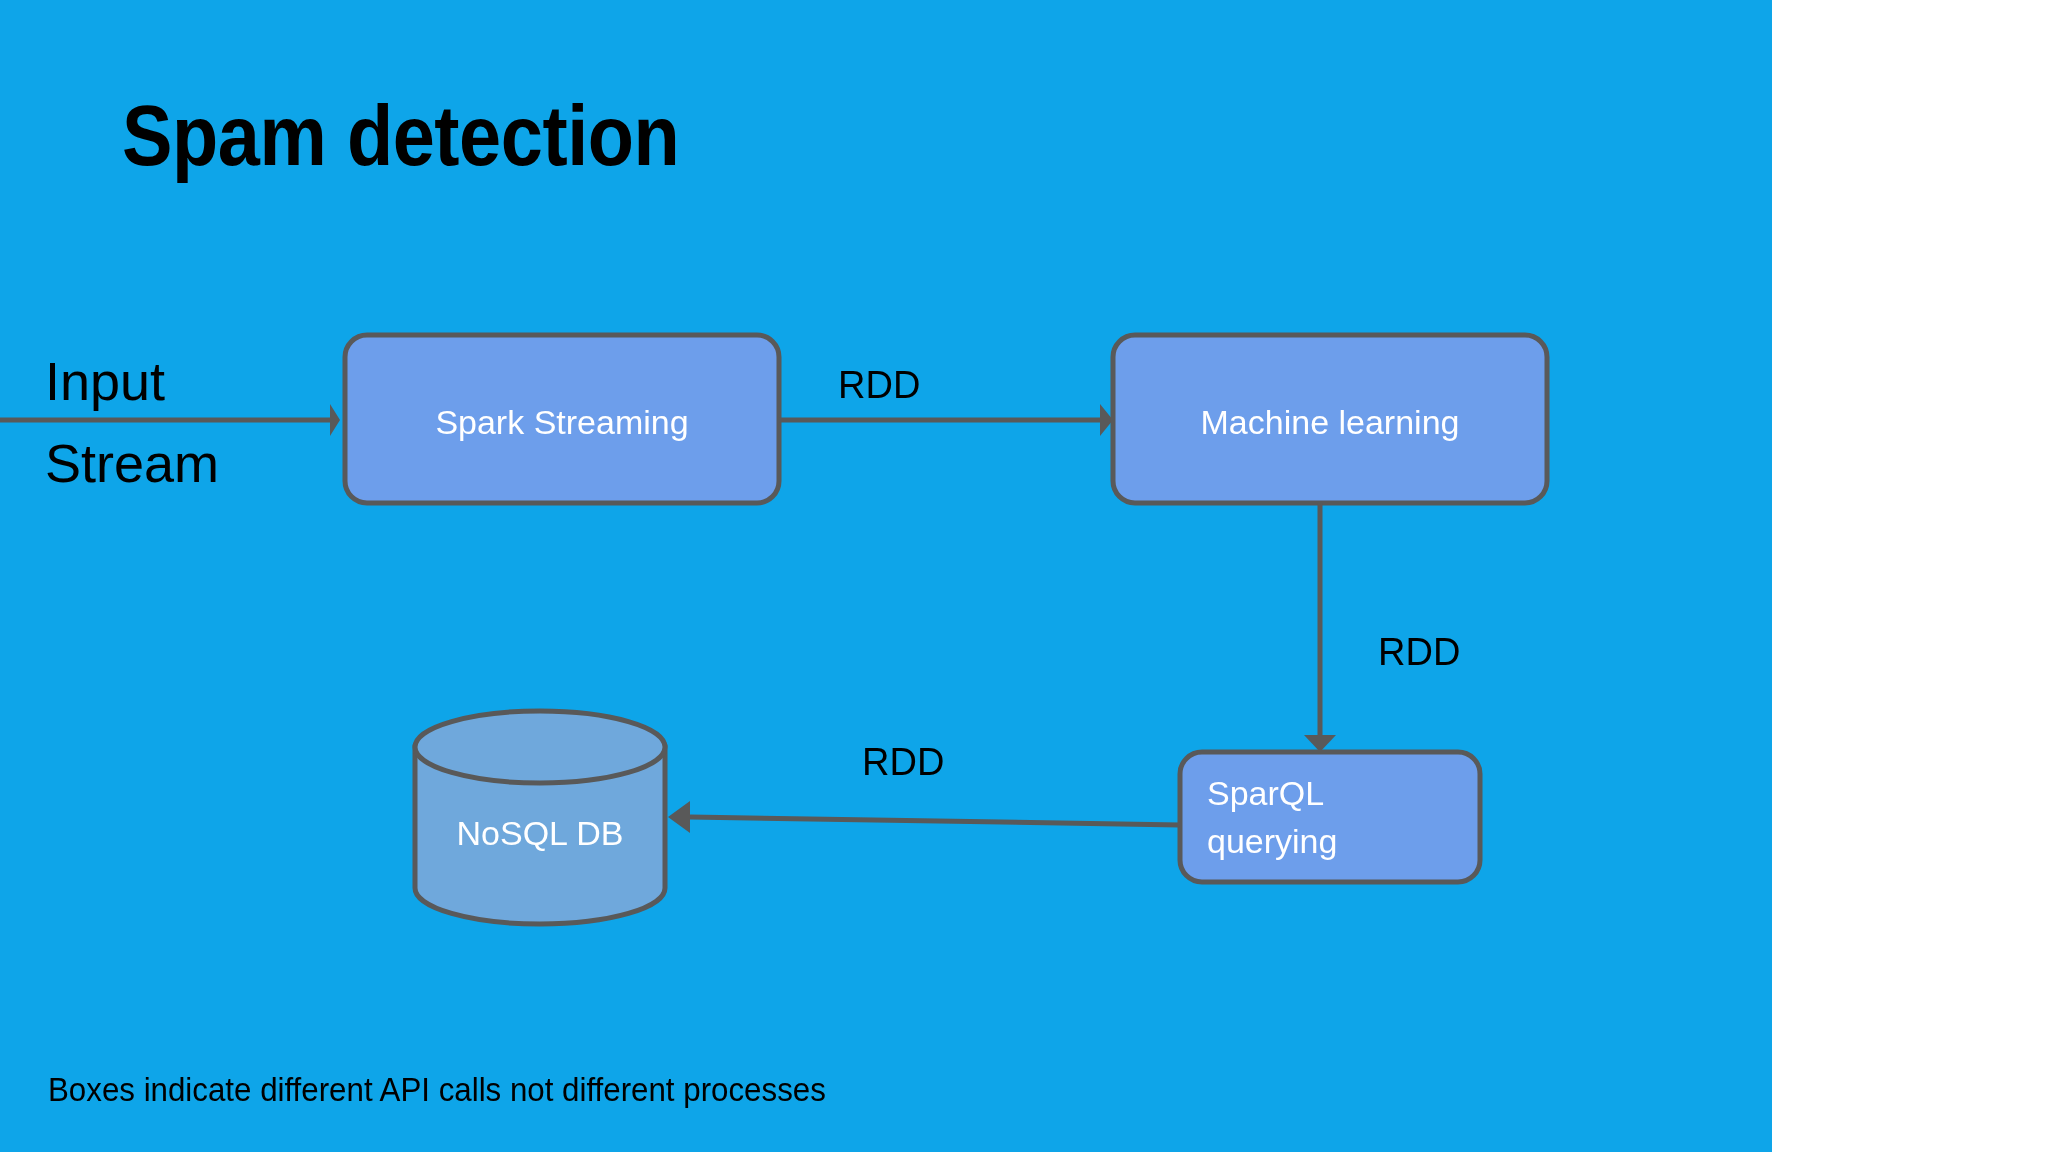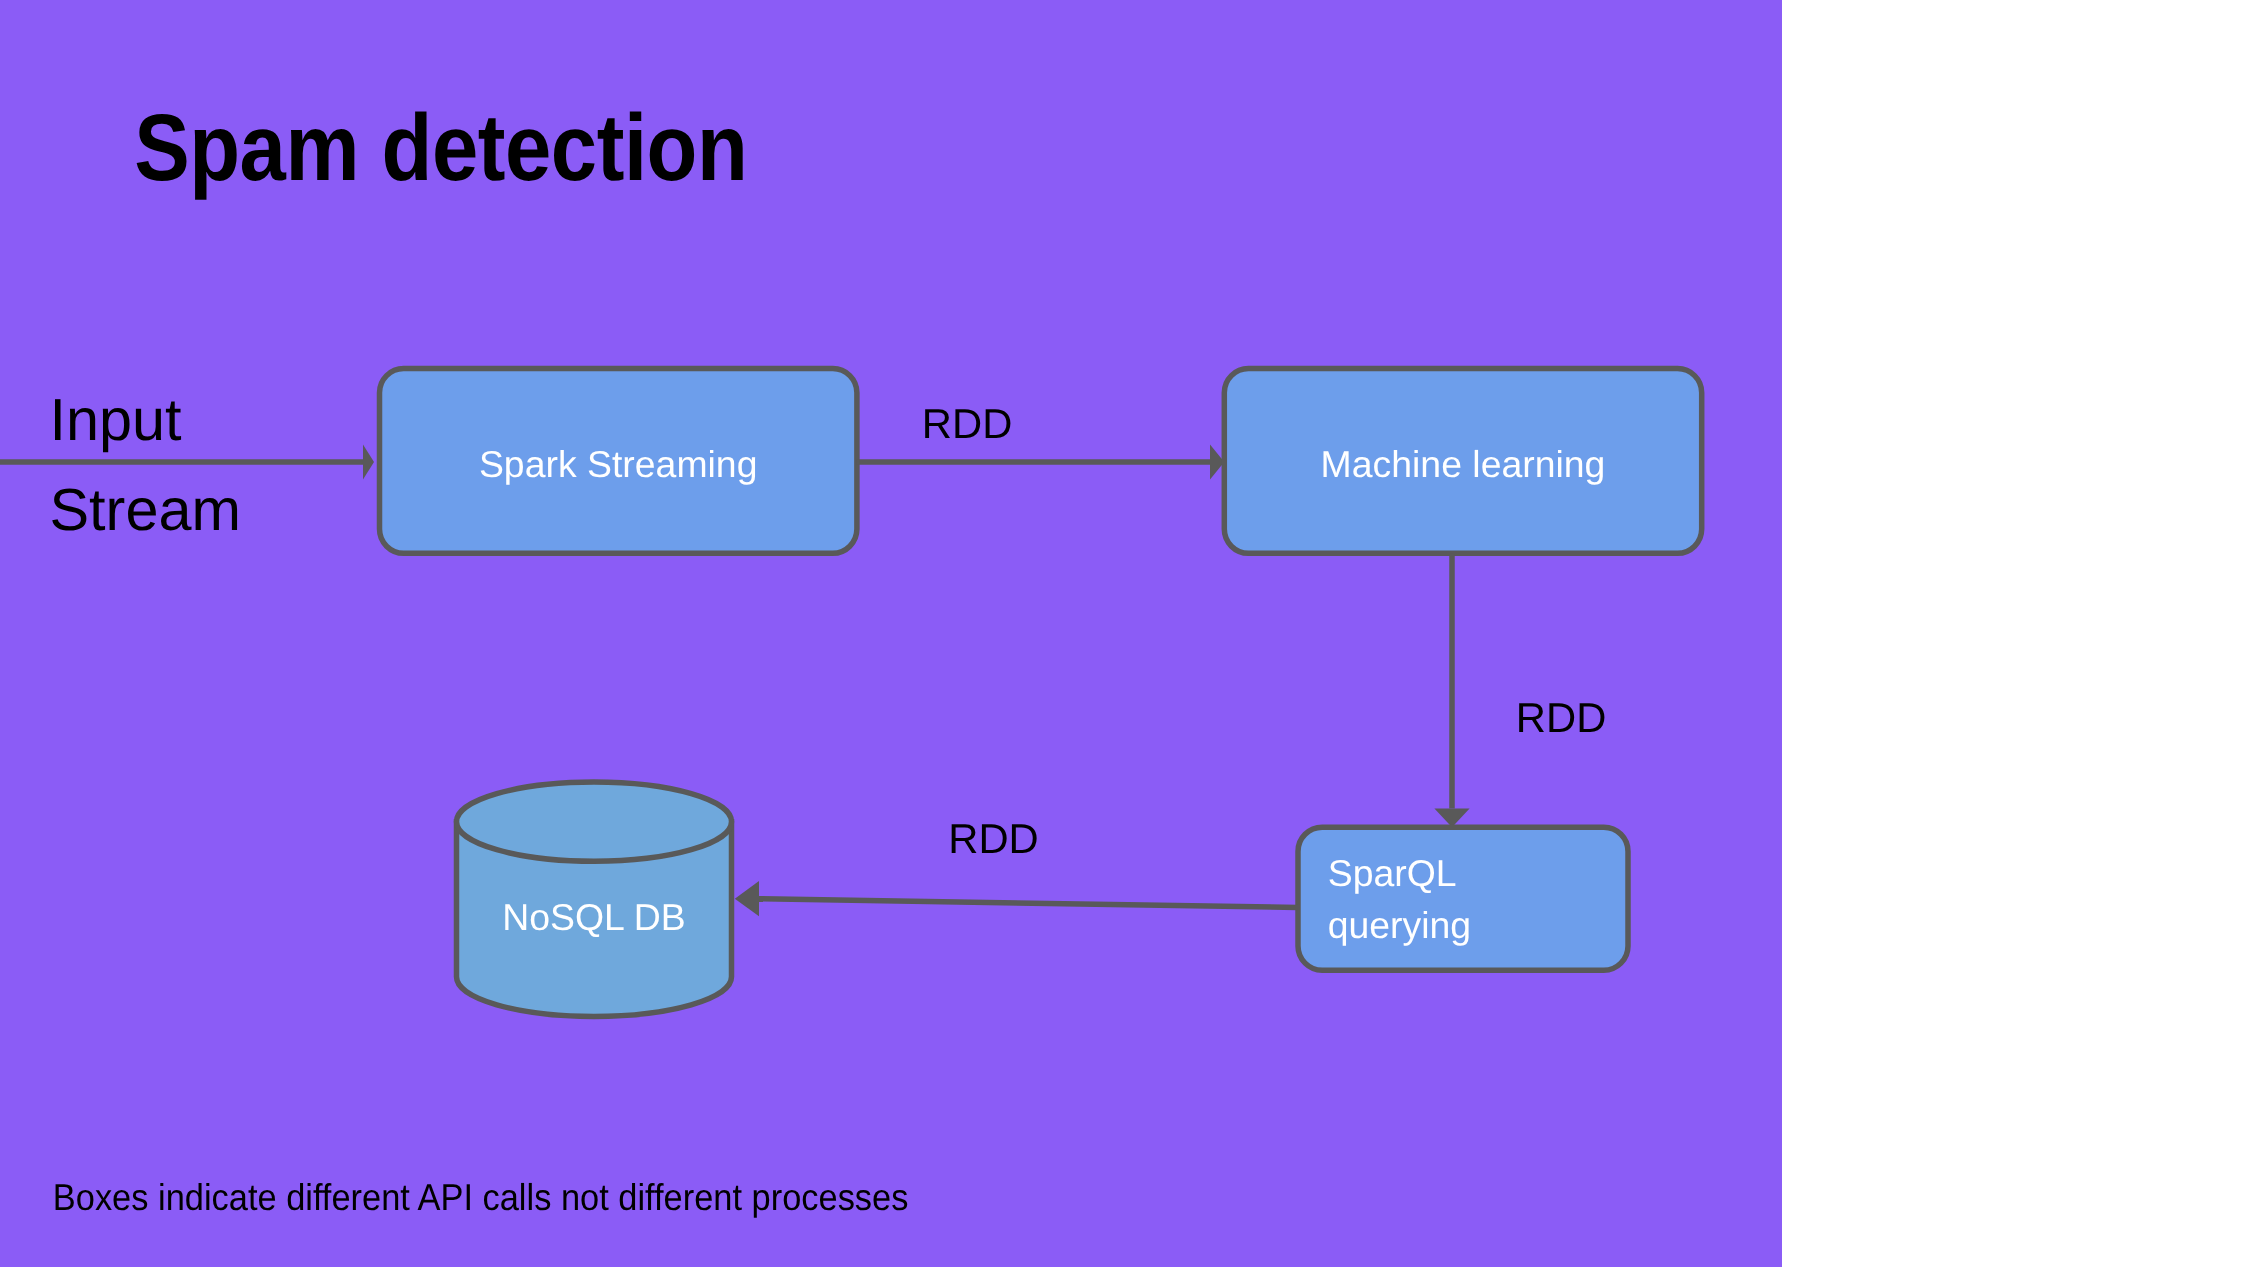--- a/index.html
+++ b/index.html
@@ -11,23 +11,23 @@
     width: 2048px;
     height: 1152px;
     position: relative;
     overflow: hidden;
     font-family: "Liberation Sans", sans-serif;
     background: #ffffff;
   }
   #slide {
     position: absolute;
     left: 0; top: 0;
-    width: 1620px;
+    width: 1772px;
     height: 1152px;
-    background: #8b5cf6;
+    background: #0ea5e9;
   }
   #slide-title {
     position: absolute;
     left: 122px;
     top: 92px;
     font-family: "Liberation Sans", sans-serif;
     font-weight: bold;
     font-size: 86px;
     line-height: 1.0;
     letter-spacing: -0.5px;

